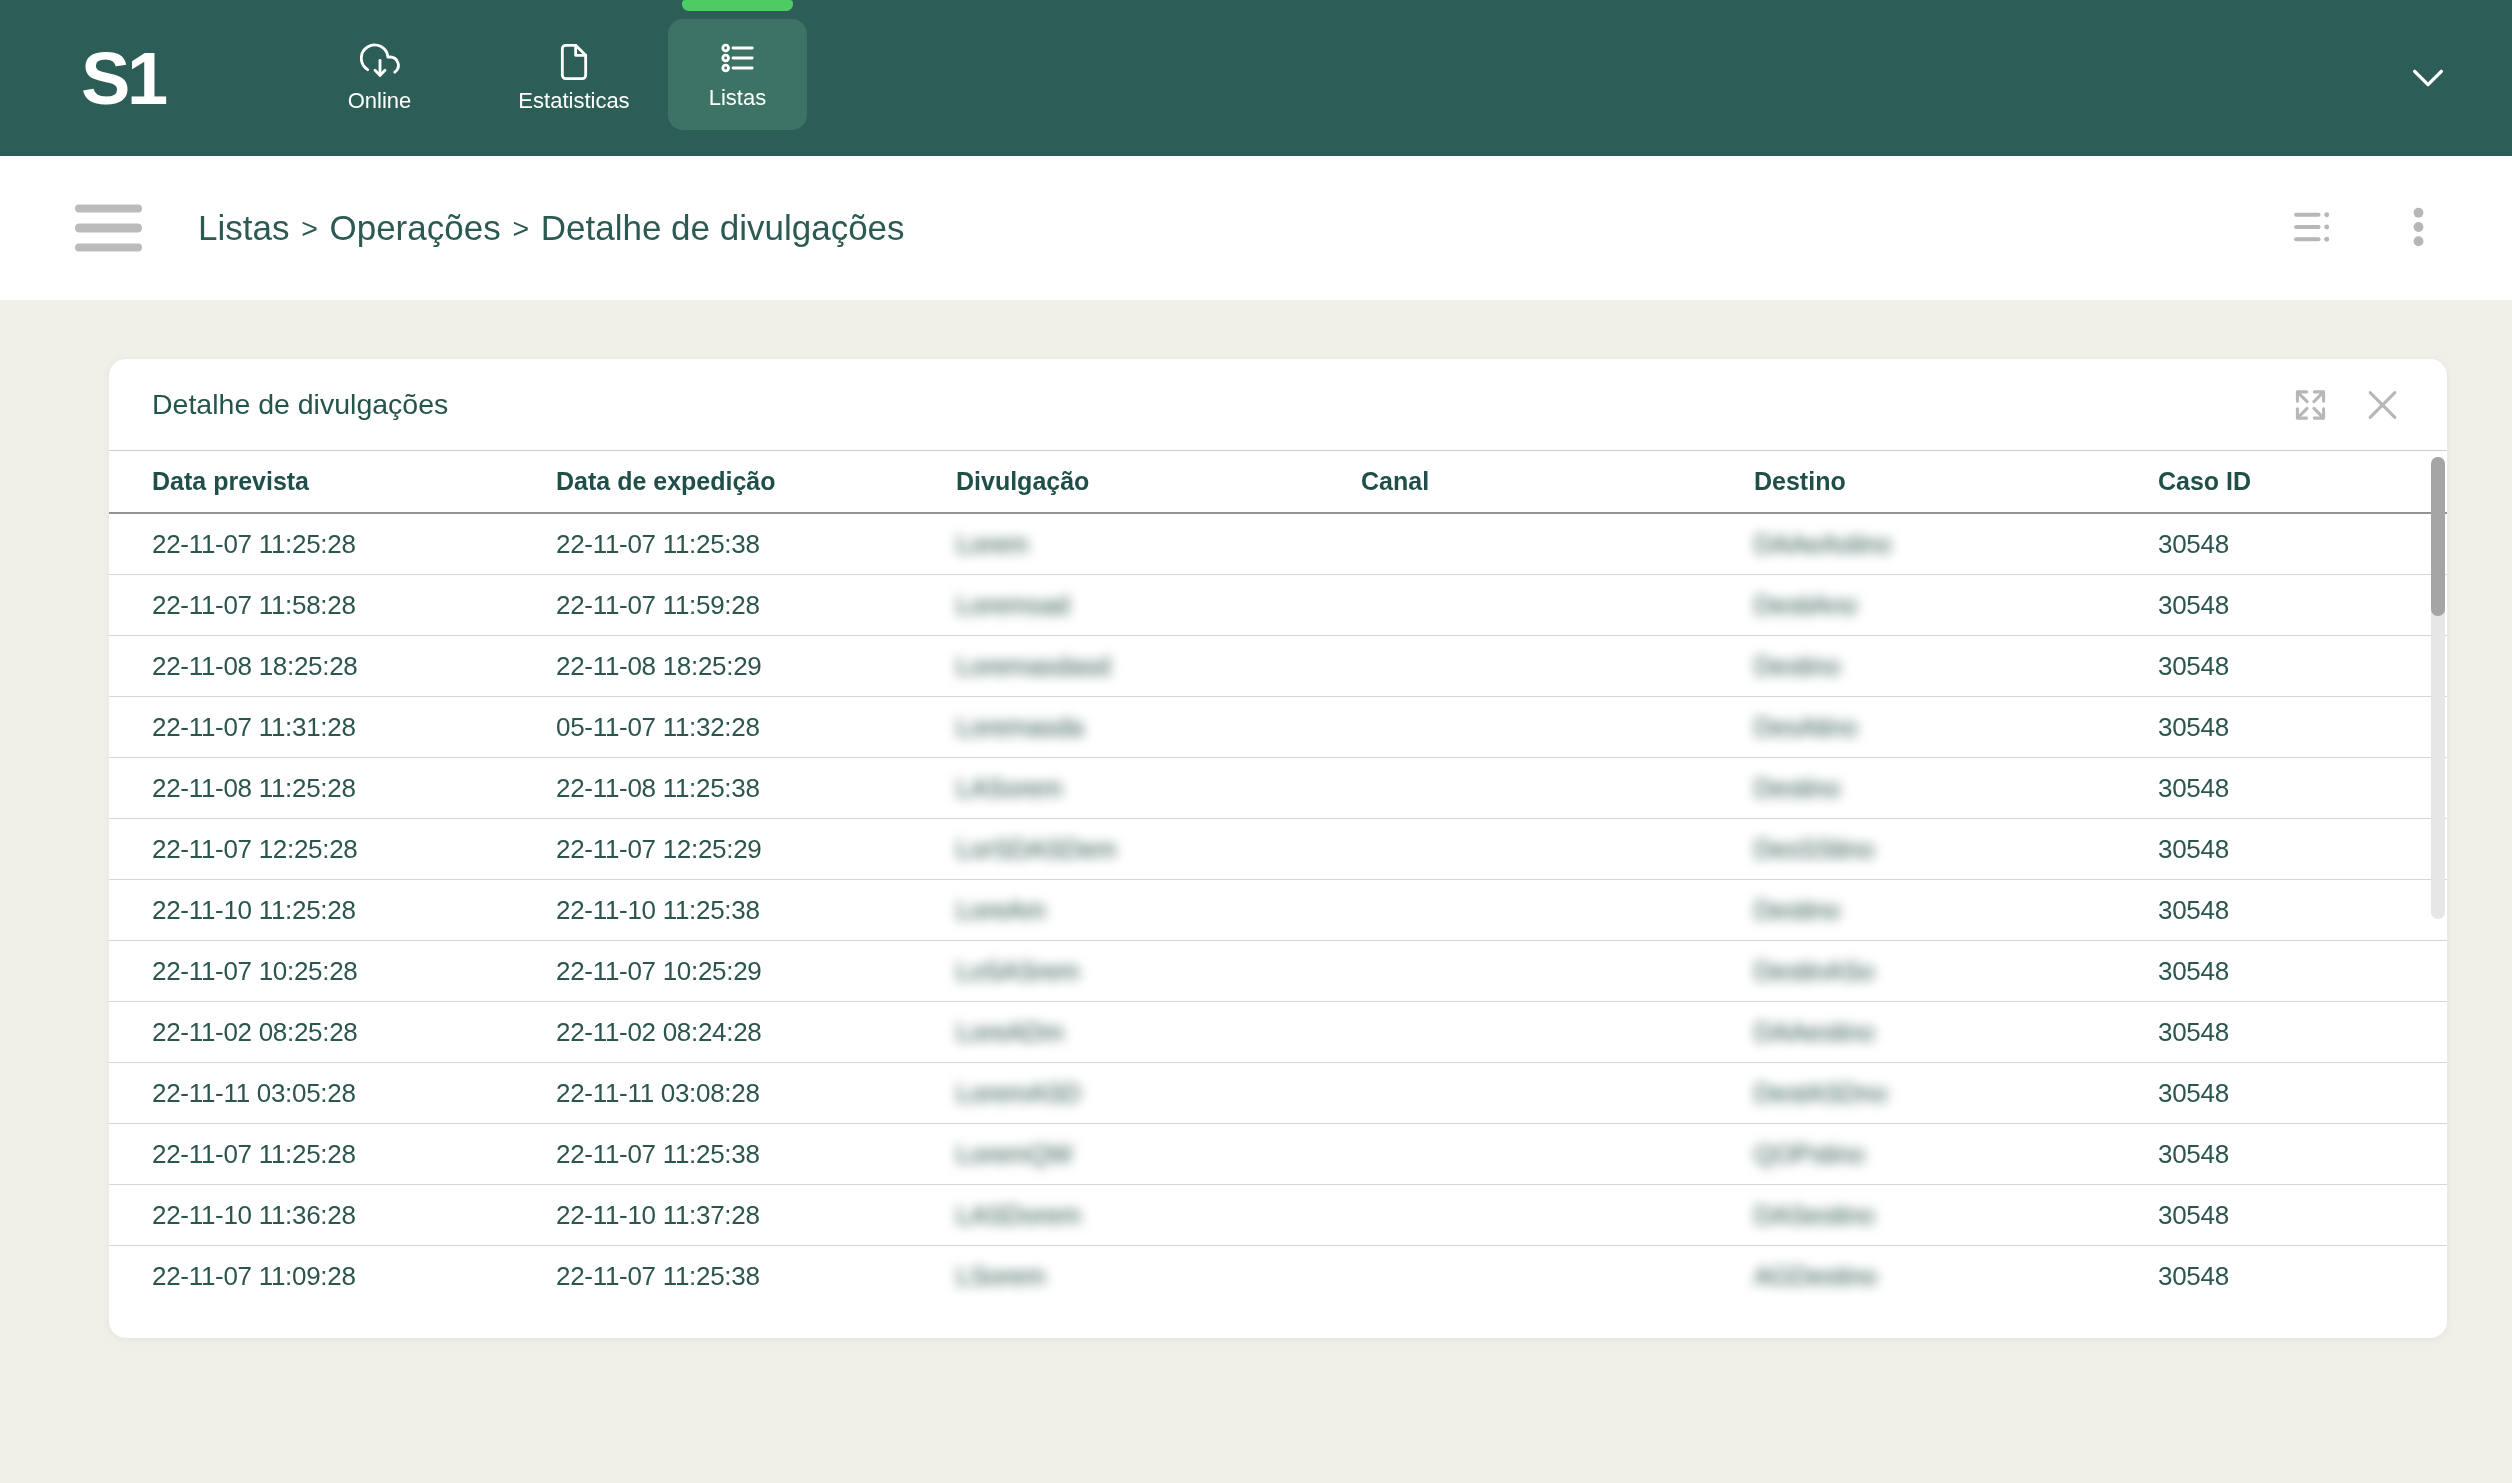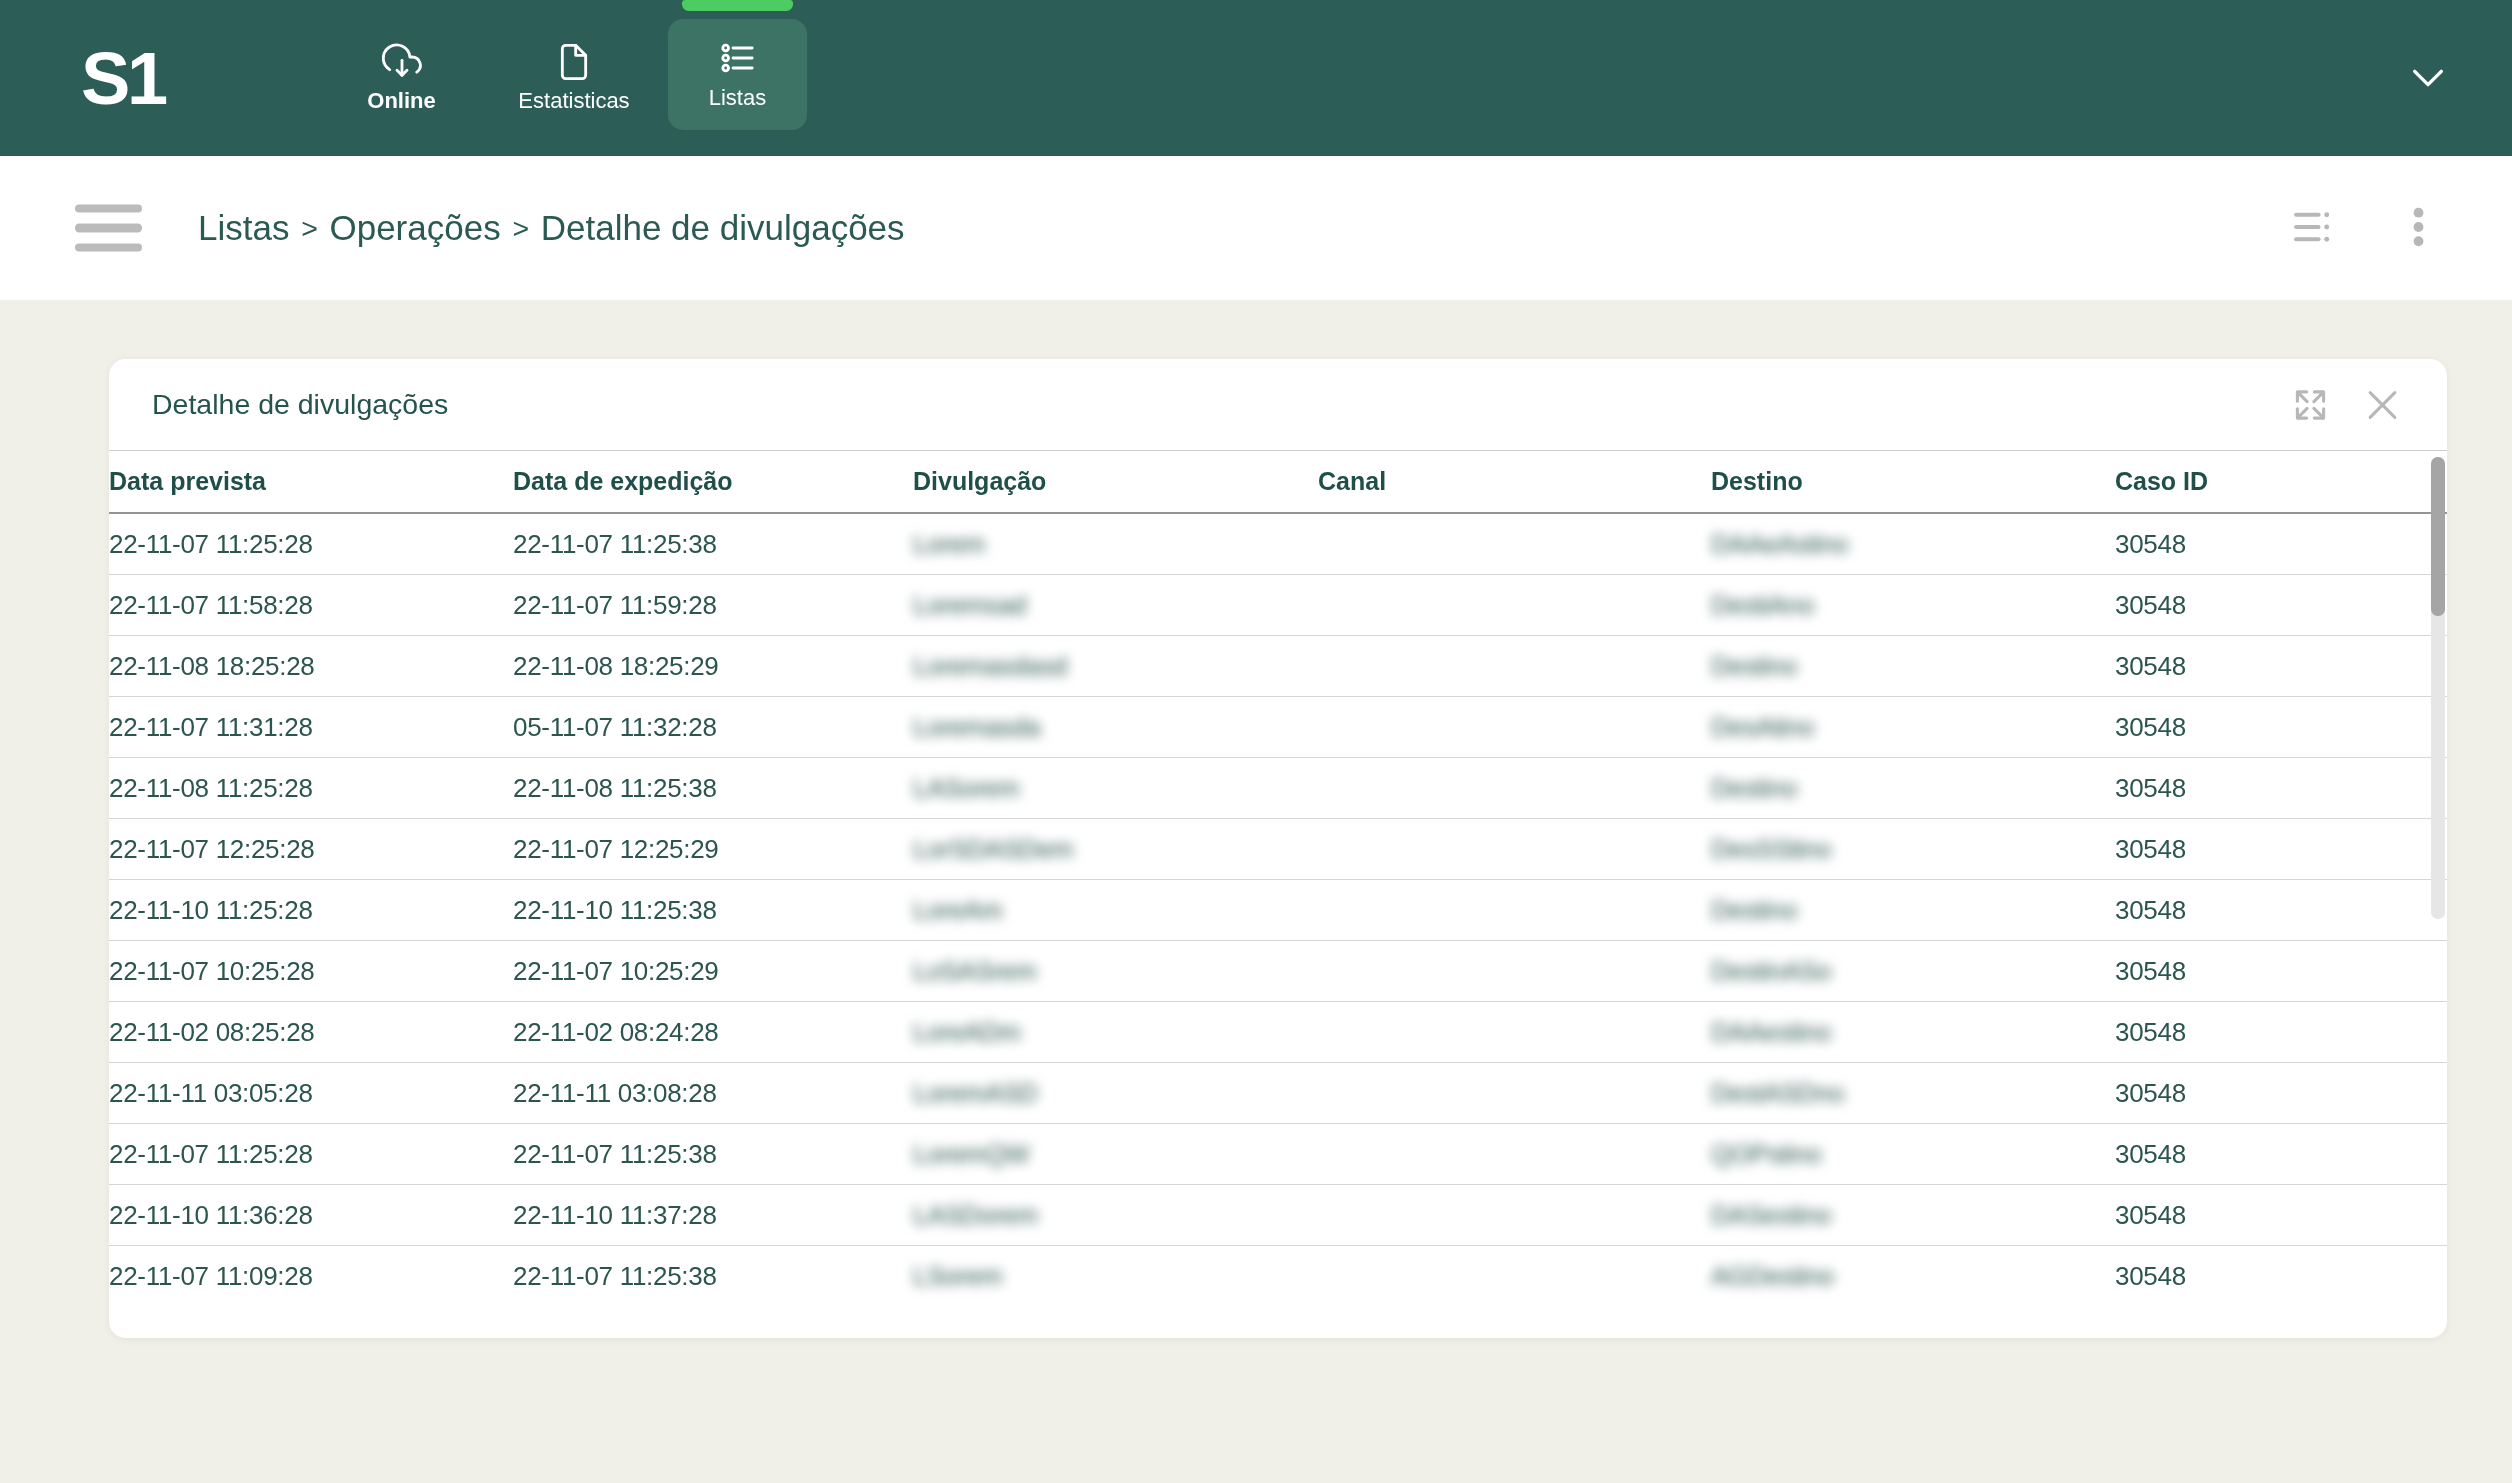--- a/index.html
+++ b/index.html
@@ -8,21 +8,21 @@
 
   
   .topbar { position:absolute; top:0; left:0; width:100%; height:156px; background:#2c5e57; }
   .logo { position:absolute; left:81px; top:50%; transform:translateY(-50%); color:#ffffff;
           font-size:74px; font-weight:800; letter-spacing:-3.3px; }
   .nav-item { position:absolute; top:0; height:156px; display:flex; flex-direction:column;
               align-items:center; justify-content:center; gap:6.7px; color:#ffffff; cursor:pointer; }
   .nav-item span { font-size:22px; }
   .nav-item svg { width:40px; height:40px; stroke:#ffffff; fill:none; stroke-width:1.7;
                   stroke-linecap:round; stroke-linejoin:round; }
-  .nav-online { left:343px; width:117px;font-weight:bold; }
+  .nav-online { left:321px; width:117px; }
   .nav-estatisticas { left:502px; width:144px; }
   .nav-listas { left:668px; top:19px; width:139px; height:111px; background:#3d7365; border-radius:15px; }
   .tab-indicator { position:absolute; left:682px; top:0; width:111px; height:11px;
                    background:#4ccc62; border-radius:3.3px 3.3px 6.7px 6.7px; }
   .topbar-chevron { position:absolute; right:59px; top:50%; transform:translateY(-50%);
                     width:50px; height:40px; stroke:#ffffff; fill:none; stroke-width:2;
                     stroke-linecap:round; stroke-linejoin:round; cursor:pointer; }
 
   
   .crumbbar { position:absolute; top:156px; left:0; width:100%; height:144px; background:#ffffff; }
@@ -43,21 +43,21 @@
   .card { position:absolute; left:109px; top:59px; width:2338px; height:979px; background:#ffffff;
           border-radius:16.7px; box-shadow:0 1.7px 8.4px rgba(0,0,0,0.05); overflow:hidden; }
   .card-header { position:relative; height:92px; border-bottom:1.7px solid #cdcdcd;
                  display:flex; align-items:center; padding-left:43px; }
   .card-title { font-size:28.5px; font-weight:400; color:#25544d; }
   .card-actions { position:absolute; right:46px; top:50%; transform:translateY(-50%);
                   display:flex; align-items:center; gap:35px; }
   .card-actions svg { width:37px; height:37px; cursor:pointer; }
 
   .grid { display:grid; grid-template-columns:404px 400px 405px 393px 404px 1fr;
-          align-items:center; }
+          align-items:center; padding-left:43px; }
   .thead { height:63px; border-bottom:2.5px solid #949494; }
   .thead .hcell { font-size:25px; font-weight:700; color:#1f4f48; }
   .trow { height:61px; border-bottom:1.7px solid #d6d6d6; cursor:pointer; }
   .trow:last-child { border-bottom:none; }
   .cell { font-size:26px; color:#2b554e; letter-spacing:-0.3px; white-space:nowrap; overflow:hidden; }
   .blur { filter:blur(5.9px); }
 
   .vscroll { position:absolute; top:98px; right:2.5px; width:13.4px; height:462px;
              background:#e6e6e6; border-radius:6.7px; cursor:pointer; }
   .vscroll .thumb { position:absolute; top:0; left:0; width:13.4px; height:159px;

